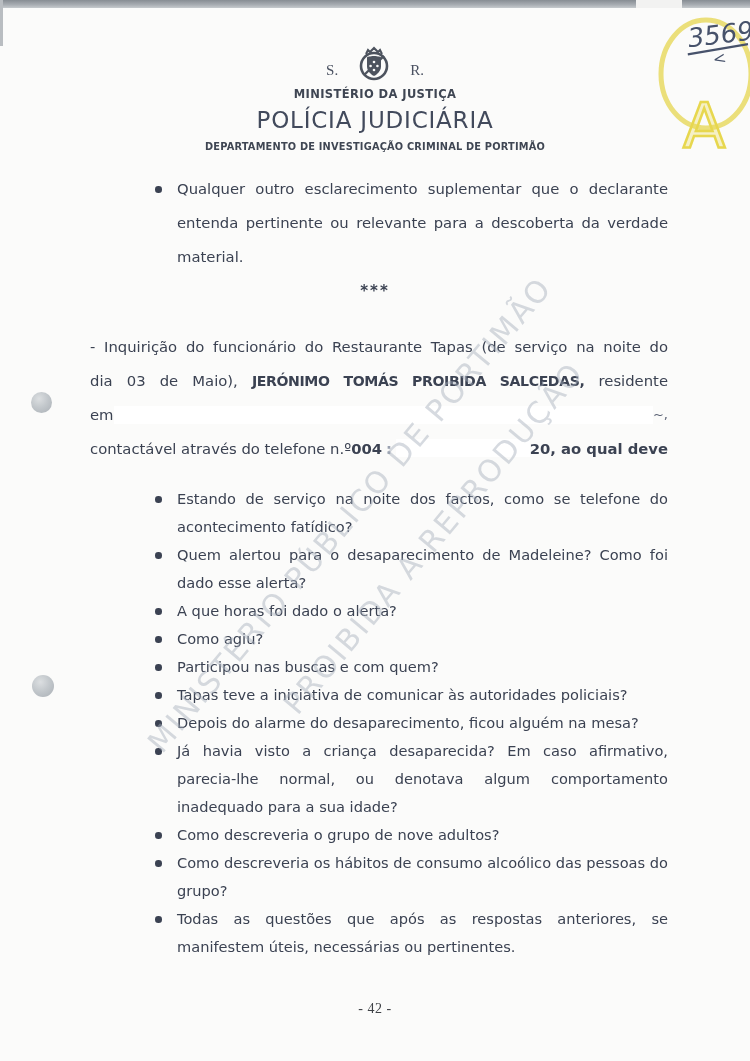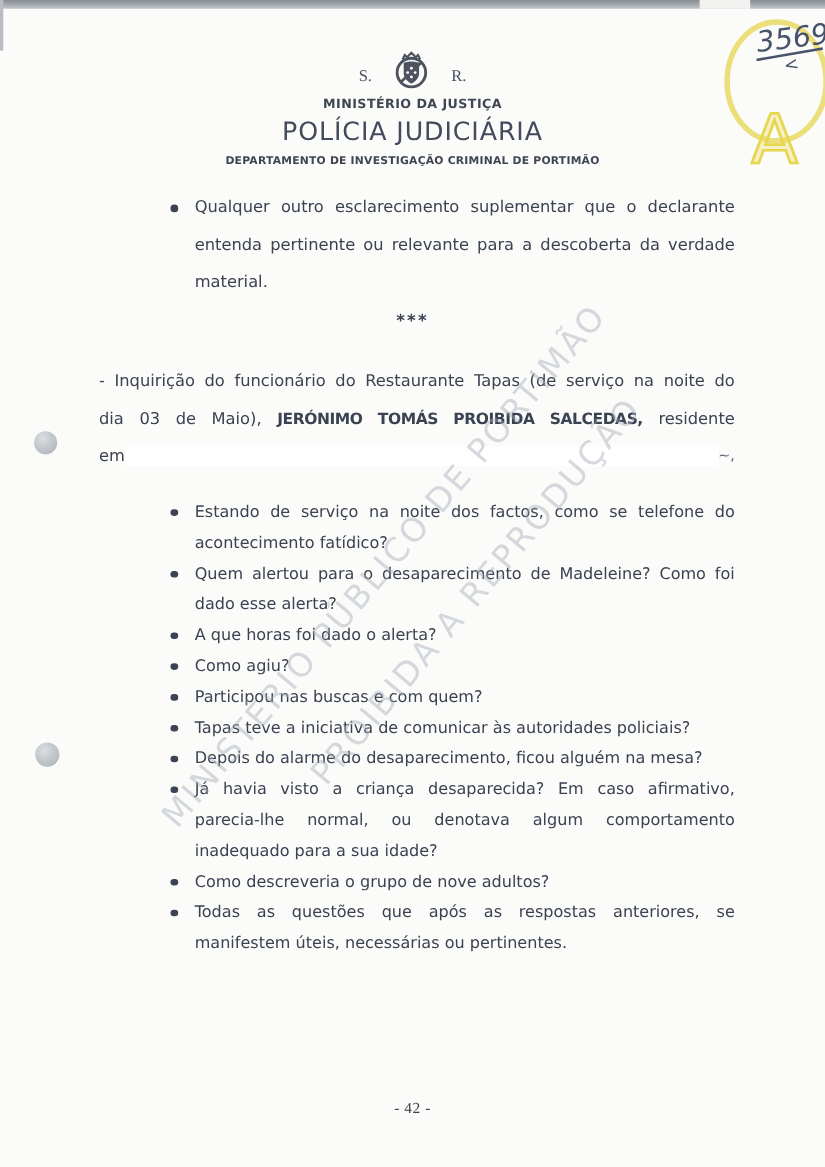--- a/index.html
+++ b/index.html
@@ -122,20 +122,27 @@
     <div class="separator">***</div>
 
     <div class="inquiry">
       <div class="jline">- Inquirição do funcionário do Restaurante Tapas (de serviço na noite do</div>
       <div class="jline"><span>dia 03 de Maio), </span><span class="name-bold">JERÓNIMO TOMÁS PROIBIDA SALCEDAS,</span><span> residente</span></div>
       <div class="iline">
         <span>em</span>
         <span class="redaction"></span>
         <span class="remnant">~,</span>
       </div>
+      <div class="iline">
+        <span>contactável através do telefone n.º </span>
+        <span class="bold">004</span>
+        <span class="phone-remnant">:</span>
+        <span class="redaction"></span>
+        <span class="bold">20, ao qual deve</span>
+      </div>
     </div>
 
     <ul class="doc-list q-list">
 
     <li class="bullet-item">
         <span class="dot"></span>
         <span>Estando de serviço na noite dos factos, como se telefone do acontecimento fatídico?</span>
       </li>
         <li class="bullet-item">
         <span class="dot"></span>
@@ -164,20 +171,24 @@
         <li class="bullet-item">
         <span class="dot"></span>
         <span>Já havia visto a criança desaparecida? Em caso afirmativo, parecia-lhe normal, ou denotava algum comportamento inadequado para a sua idade?</span>
       </li>
         <li class="bullet-item">
         <span class="dot"></span>
         <span>Como descreveria o grupo de nove adultos?</span>
       </li>
         <li class="bullet-item">
         <span class="dot"></span>
+        <span>Como descreveria os hábitos de consumo alcoólico das pessoas do grupo?</span>
+      </li>
+        <li class="bullet-item">
+        <span class="dot"></span>
         <span>Todas as questões que após as respostas anteriores, se manifestem úteis, necessárias ou pertinentes.</span>
       </li>
       </ul>
   </div>
 
   <div class="footer">
     <span>- 42 -</span>
   </div>
 
 </div>

